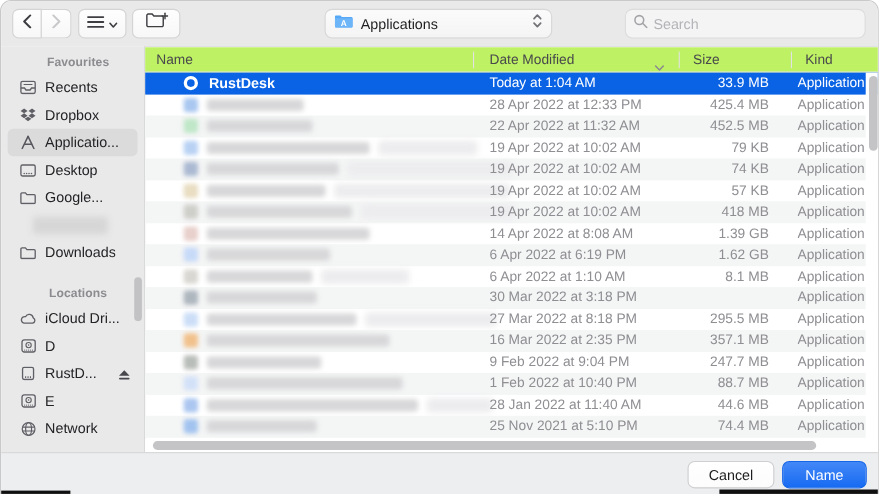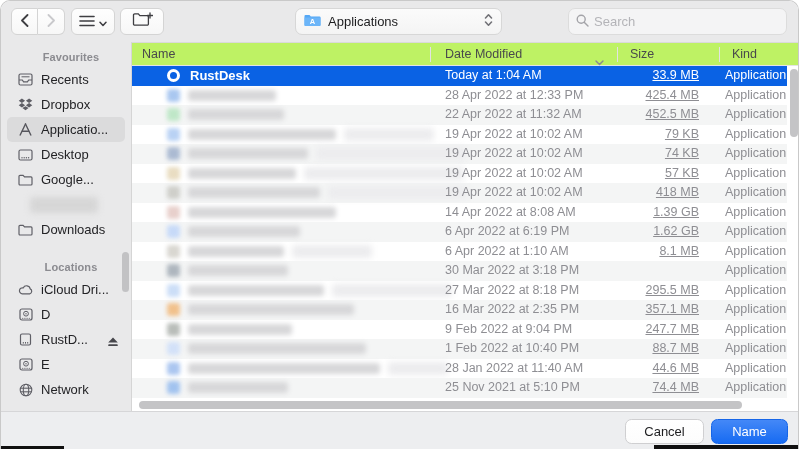--- a/index.html
+++ b/index.html
@@ -58,21 +58,21 @@
   .row:nth-child(odd) { background:#f4f5f5; }
   .row.selected { background:#0a62e4; }
   .ric { position:absolute; left:35px; top:3px; width:13px; height:13px; border-radius:3px; }
   .ric.blur { filter:blur(2px); }
   .ring { border:3px solid #fff; border-radius:50%; background:transparent; }
   .rname { position:absolute; left:58px; top:0; line-height:19.5px; font-size:13px; font-weight:bold; color:#fff; }
   .namewrap { position:absolute; left:56px; top:0; height:19.5px; display:flex; align-items:center; gap:8px; }
   .nameblur  { height:11px; border-radius:3px; background:#d7d7d9; filter:blur(2.5px); width:0; }
   .nameblur2 { height:13px; border-radius:3px; background:#ececee; filter:blur(3px); width:0; }
   .rdate { position:absolute; left:313px; line-height:19.5px; font-size:12.5px; color:#8e8e93; }
-  .rsize { position:absolute; left:425px; width:142px; text-align:right; line-height:19.5px; font-size:12.5px; color:#8e8e93;text-decoration:underline; }
+  .rsize { position:absolute; left:425px; width:142px; text-align:right; line-height:19.5px; font-size:12.5px; color:#8e8e93; }
   .rkind { position:absolute; left:593px; width:70px; line-height:19.5px; font-size:12.5px; color:#8e8e93; white-space:nowrap; overflow:hidden; }
   .row.selected .rdate, .row.selected .rsize, .row.selected .rkind { color:#fff; }
 
   .vtrack { position:absolute; right:0; top:23px; width:13px; height:333px; background:#fff; }
   .vthumb { position:absolute; right:2px; top:3px; width:8px; height:68px; background:#c4c4c6; border-radius:4px; }
   .htrack { position:absolute; left:0; top:356px; width:669px; height:12px; background:#fff; }
   .hthumb { position:absolute; left:7px; top:2px; width:603px; height:8px; background:#c4c4c6; border-radius:4px; }
 
   
   .footer { position:absolute; left:0; top:410px; width:799px; height:39px; background:#edeef0;

